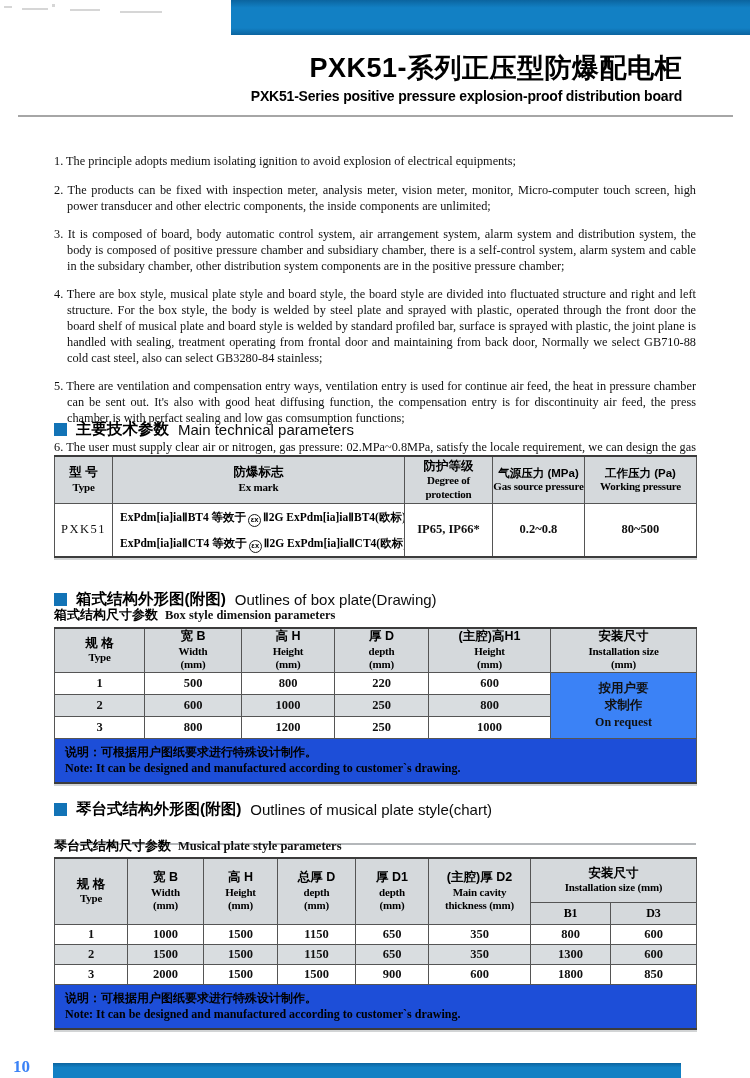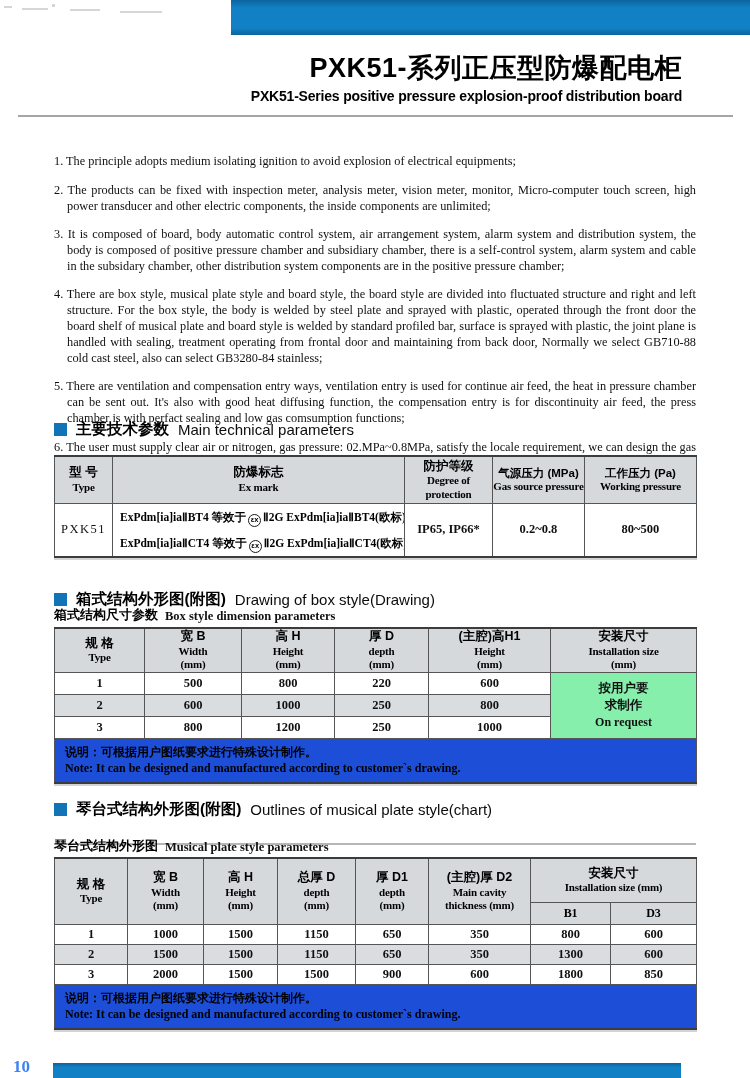--- a/index.html
+++ b/index.html
@@ -31,21 +31,21 @@
   }
   
   .section-header{
     position:absolute;left:54px;width:642px;
     padding-bottom:23px;border-bottom:2px solid #b4b7ba;
     display:flex;align-items:center;
   }
   .sq{width:13px;height:13px;background:#1273b6;margin-right:9px;flex:0 0 auto;}
   .sec-zh{font-family:"Liberation Sans",sans-serif;font-weight:700;font-size:15.5px;color:#000;white-space:nowrap;}
   .sec-en{font-family:"Liberation Sans",sans-serif;font-weight:400;font-size:15px;color:#0c0c0c;margin-left:9px;white-space:nowrap;}
-  .sub-label{position:absolute;left:54px;display:flex;align-items:flex-end;}
+  .sub-label{position:absolute;left:54px;display:flex;align-items:center;}
   .sub-zh{font-family:"Liberation Sans",sans-serif;font-weight:700;font-size:13px;color:#000;white-space:nowrap;}
   .sub-en{font-family:"Liberation Serif",serif;font-weight:700;font-size:12.5px;margin-left:7px;white-space:nowrap;}
   
   table{
     border-collapse:collapse;table-layout:fixed;position:absolute;left:54px;width:642px;
     box-shadow:0 2px 0 #d2d4d5;
   }
   table{border:1px solid #3c3c3c;border-top:2px solid #3c3c3c;border-bottom:2px solid #3c3c3c;}
   td,th{border:1px solid #555;text-align:center;vertical-align:middle;padding:0;overflow:hidden;}
   th{background:#d5d9dc;font-weight:400;}
@@ -151,21 +151,21 @@
       <td class="num-cell">IP65, IP66*</td>
       <td class="num-cell">0.2~0.8</td>
       <td class="num-cell">80~500</td>
     </tr>
   </tbody>
     </table>
 
   <div class="section-header" style="top:567px;margin-top:22px;">
     <span class="sq"></span>
     <span class="sec-zh">箱式结构外形图(附图)</span>
-    <span class="sec-en">Drawing of box style(Drawing)</span>
+    <span class="sec-en">Outlines of box plate(Drawing)</span>
   </div>
   <div class="sub-label" style="top:606px;">
     <span class="sub-zh">箱式结构尺寸参数</span>
     <span class="sub-en">Box style dimension parameters</span>
   </div>
 
   <table style="top:627px;">
     <colgroup>
         <col style="width:90px">
         <col style="width:97px">
@@ -205,21 +205,21 @@
         <div class="th-en">Installation size</div>
         <div class="th-en">(mm)</div>
       </th>
     </tr>
     <tr style="height:22px;">
       <td class="num-cell">1</td>
       <td class="num-cell">500</td>
       <td class="num-cell">800</td>
       <td class="num-cell">220</td>
       <td class="num-cell">600</td>
-      <td rowspan="3" style="background:#86efac;">
+      <td rowspan="3" style="background:#3b82f6;">
         <div class="install-zh">按用户要</div>
         <div class="install-zh">求制作</div>
         <div class="install-en">On request</div>
       </td>
     </tr>
     <tr class="row-alt" style="height:22px;">
       <td class="num-cell">2</td>
       <td class="num-cell">600</td>
       <td class="num-cell">1000</td>
       <td class="num-cell">250</td>
@@ -240,21 +240,21 @@
     </tr>
   </tbody>
     </table>
 
   <div class="section-header" style="top:799px;">
     <span class="sq"></span>
     <span class="sec-zh">琴台式结构外形图(附图)</span>
     <span class="sec-en">Outlines of musical plate style(chart)</span>
   </div>
   <div class="sub-label" style="top:837px;">
-    <span class="sub-zh">琴台式结构外形图</span>
+    <span class="sub-zh">琴台式结构尺寸参数</span>
     <span class="sub-en">Musical plate style parameters</span>
   </div>
 
   <table style="top:857px;">
     <colgroup>
         <col style="width:73px">
         <col style="width:76px">
         <col style="width:74px">
         <col style="width:78px">
         <col style="width:73px">

